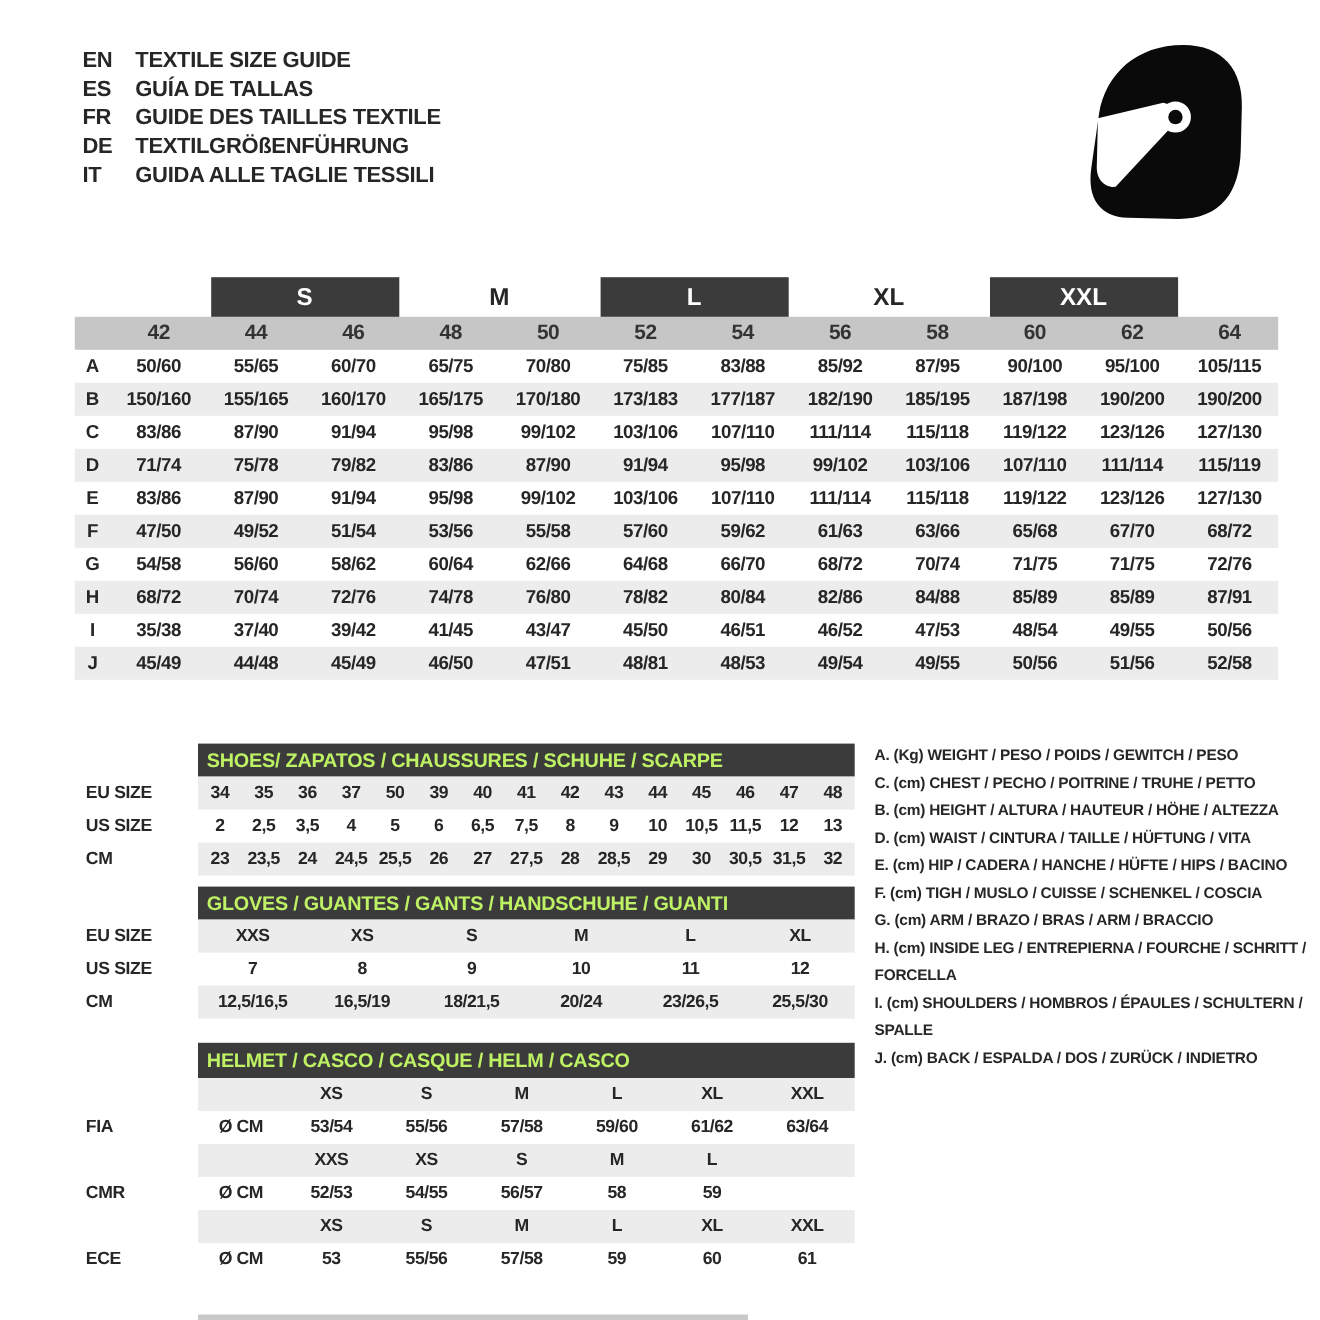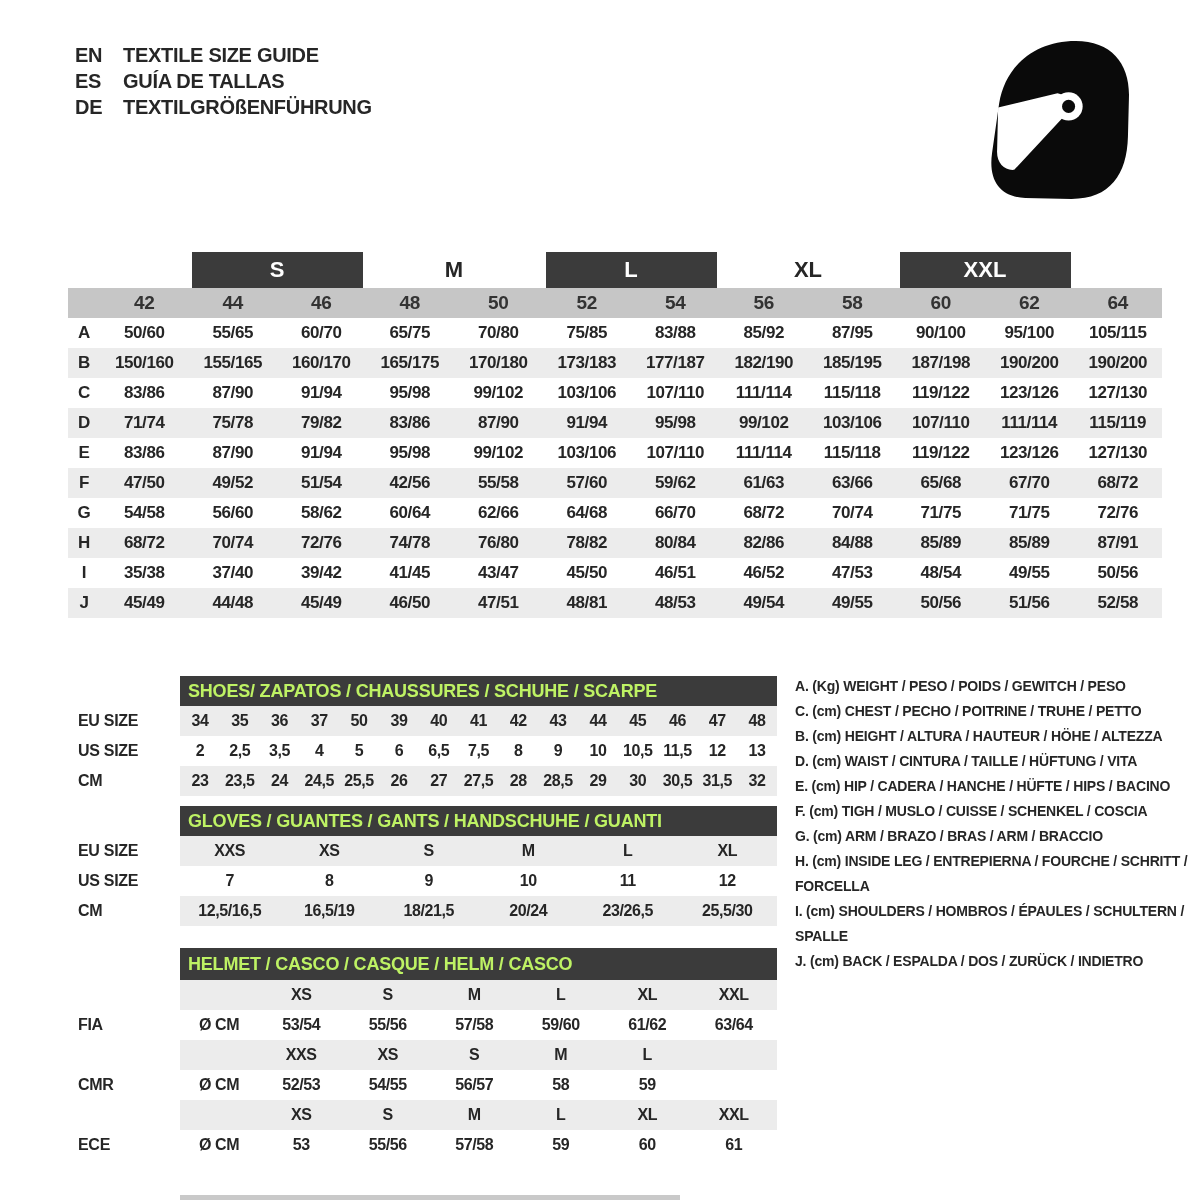--- a/index.html
+++ b/index.html
@@ -65,22 +65,30 @@
   <div class="lang-block" id="langBlock">
       <div class="lang-line">
         <div class="lang-code">EN</div>
         <div class="lang-label">TEXTILE SIZE GUIDE</div>
       </div>
       <div class="lang-line">
         <div class="lang-code">ES</div>
         <div class="lang-label">GUÍA DE TALLAS</div>
       </div>
       <div class="lang-line">
+        <div class="lang-code">FR</div>
+        <div class="lang-label">GUIDE DES TAILLES TEXTILE</div>
+      </div>
+      <div class="lang-line">
         <div class="lang-code">DE</div>
         <div class="lang-label">TEXTILGRÖßENFÜHRUNG</div>
+      </div>
+      <div class="lang-line">
+        <div class="lang-code">IT</div>
+        <div class="lang-label">GUIDA ALLE TAGLIE TESSILI</div>
       </div>
     </div>
 
   <svg class="helmet-svg" viewBox="0 0 157 165" aria-hidden="true">
     <path fill="#0a0a0a" d="M 97 4 C 55 4 27 30 21 66 L 14 115 C 10 143 22 159 47 160 L 93 161
              C 131 161 148 137 149 99 L 150 60 C 151 27 133 4 97 4 Z"></path>
     <path fill="#ffffff" d="M 20 70 L 79 56 C 89 58 94 66 89 75 L 36 132 C 26 133 18 125 19 112 Z"></path>
     <circle fill="#ffffff" cx="90" cy="69" r="14"></circle>
     <circle fill="#0a0a0a" cx="90" cy="69" r="6.5"></circle>
   </svg>
@@ -184,21 +192,21 @@
         <div class="st-cell">115/118</div>
         <div class="st-cell">119/122</div>
         <div class="st-cell">123/126</div>
         <div class="st-cell">127/130</div>
       </div>
       <div class="st-row data stripe">
         <div class="st-cell row-label">F</div>
         <div class="st-cell">47/50</div>
         <div class="st-cell">49/52</div>
         <div class="st-cell">51/54</div>
-        <div class="st-cell">42/56</div>
+        <div class="st-cell">53/56</div>
         <div class="st-cell">55/58</div>
         <div class="st-cell">57/60</div>
         <div class="st-cell">59/62</div>
         <div class="st-cell">61/63</div>
         <div class="st-cell">63/66</div>
         <div class="st-cell">65/68</div>
         <div class="st-cell">67/70</div>
         <div class="st-cell">68/72</div>
       </div>
       <div class="st-row data">

